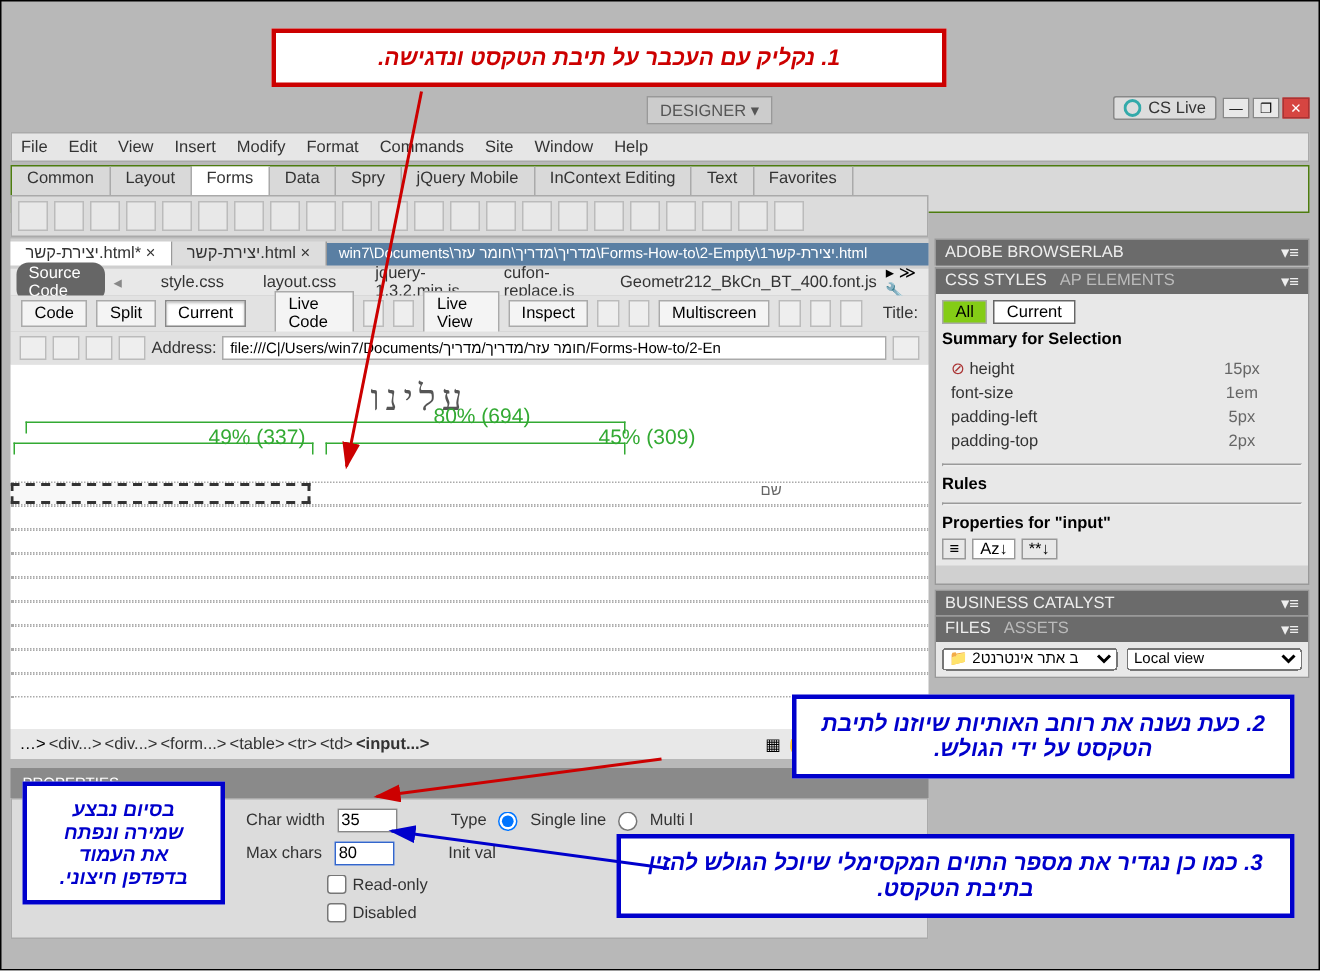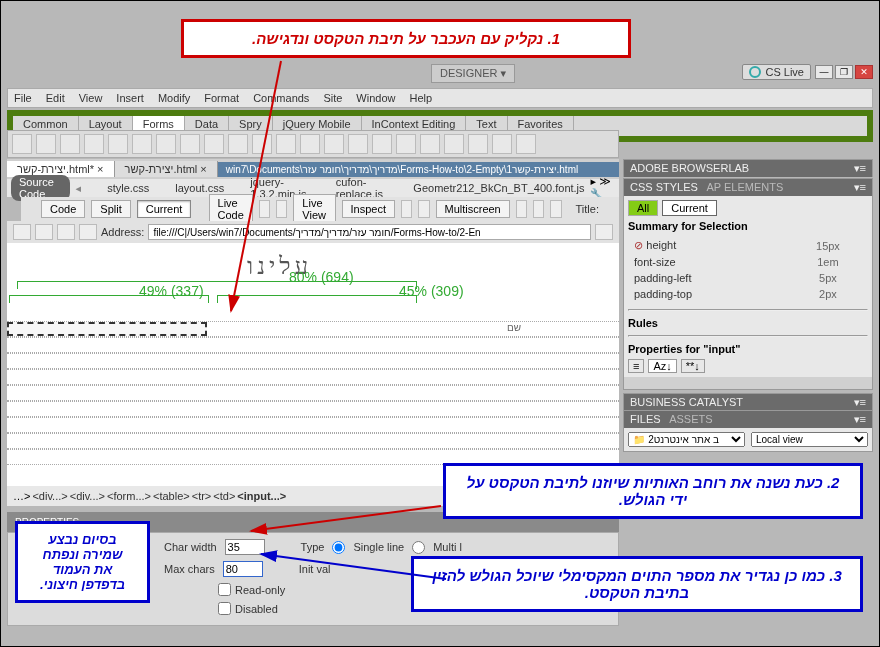--- a/index.html
+++ b/index.html
@@ -10,37 +10,37 @@
 .cslive .btn { background:#ddd; border:1px solid #888; padding:1px 6px; border-radius:2px; color:#333; display:inline-flex; align-items:center; gap:4px; }
 .winbtns { display:flex; gap:2px; }
 .winbtns span { width:18px; height:14px; background:#e8e8e8; border:1px solid #888; display:inline-flex; justify-content:center; align-items:center; font-size:9px; }
 .winbtns .close { background:#d64541; color:#fff; border-color:#a33; }
 
 .menubar { position:absolute; top:87px; left:6px; right:6px; height:20px; background:#e6e6e6; border:1px solid #aaa; display:flex; align-items:center; padding:0 6px; gap:14px; }
 .menubar span { color:#333; }
 
 .designer { position:absolute; top:63px; left:430px; background:#ccc; padding:2px 8px; border:1px solid #999; color:#555; }
 
-.cat-tabs { position:absolute; top:109px; left:6px; right:6px; background:#d9d9d9; display:flex; border:6px solid #4d7c0f; height:32px; }
+.cat-tabs { position:absolute; top:109px; left:6px; right:6px; background:#d9d9d9; display:flex; border:1px solid #4d7c0f; height:32px; }
 .cat-tabs span { padding:2px 10px; border-right:1px solid #aaa; color:#333; }
 .cat-tabs .active { background:#fff; }
 
 .toolbar2 { position:absolute; top:129px; left:6px; right:260px; height:28px; background:#dcdcdc; border:1px solid #aaa; display:flex; align-items:center; padding:0 4px; gap:4px; }
 .toolbar2 .tbtn { width:20px; height:20px; background:#e8e8e8; border:1px solid #bbb; }
 
 .doctabs { position:absolute; top:158px; left:6px; right:260px; height:20px; background:#cfcfcf; display:flex; align-items:center; }
 .doctabs .tab { padding:2px 10px; border-right:1px solid #999; color:#333; background:#ddd; }
 .doctabs .tab.active { background:#fff; }
 .doctabs .full { flex:1; background:#5a7fa3; color:#fff; padding:2px 8px; font-size:10px; }
 
 .srcrow { position:absolute; top:178px; left:6px; right:260px; height:18px; background:#e8e8e8; display:flex; align-items:center; gap:6px; padding:0 4px; font-size:10px; }
 .srcrow .pill { background:#666; color:#fff; border-radius:8px; padding:1px 8px; }
 .srcrow a { color:#333; text-decoration:none;margin-left:20px; }
 
-.viewrow { position:absolute; top:196px; left:20px; right:260px; height:24px; background:#e2e2e2; display:flex; align-items:center; gap:6px; padding:0 20px;justify-content:space-between; }
+.viewrow { position:absolute; top:196px; left:6px; right:260px; height:24px; background:#e2e2e2; display:flex; align-items:center; gap:6px; padding:0 7px;justify-content:space-between; }
 .viewrow .vbtn { background:#f4f4f4; border:1px solid #aaa; padding:2px 8px; }
 .viewrow .vbtn.active { background:#fff; border:1px solid #888; box-shadow:inset 0 1px 2px #bbb; }
 .viewrow .tool { width:20px; height:18px; border:1px solid #bbb; background:#eee; }
 .viewrow .title-lbl { margin-left:8px; color:#333; }
 
 .addrrow { position:absolute; top:220px; left:6px; right:260px; height:22px; background:#e2e2e2; display:flex; align-items:center; gap:4px; padding:0 6px; }
 .addrrow .tool { width:18px; height:16px; border:1px solid #bbb; background:#eee; }
 .addrrow input { flex:1; height:16px; border:1px solid #aaa; background:#fff; padding:0 4px; font-size:10px; }
 .addrrow .lbl { color:#333; }
 
@@ -78,21 +78,21 @@
 .rpanel td:first-child { color:#333; }
 .rpanel td:last-child { color:#666;text-align:center; }
 .rpanel .strike { color:#a33; }
 
 .rp2 { top:392px; height:48px; }
 .rp3 { top:441px; height:auto; }
 
 
 .callout { position:absolute; border:3px solid; background:#fff; padding:8px 14px; font-size:15px; font-weight:bold; direction:rtl; text-align:center; font-style:italic; }
 .co1 { border-color:#c00; color:#c00; top:18px; left:180px; width:450px; }
-.co2 { border-color:#00c; color:#00c; top:462px; right:16px; width:420px; }
+.co2 { border-color:#00c; color:#00c; top:462px; right:16px; width:335px; }
 .co3 { border-color:#00c; color:#00c; top:555px; right:16px; width:452px; }
 .co4 { border-color:#00c; color:#00c; top:520px; left:14px; width:135px; font-size:13px; }
 
 svg.arrow { position:absolute; pointer-events:none; }
 
 </style>
 </head>
 <body>
 
 <div class="wrap">

